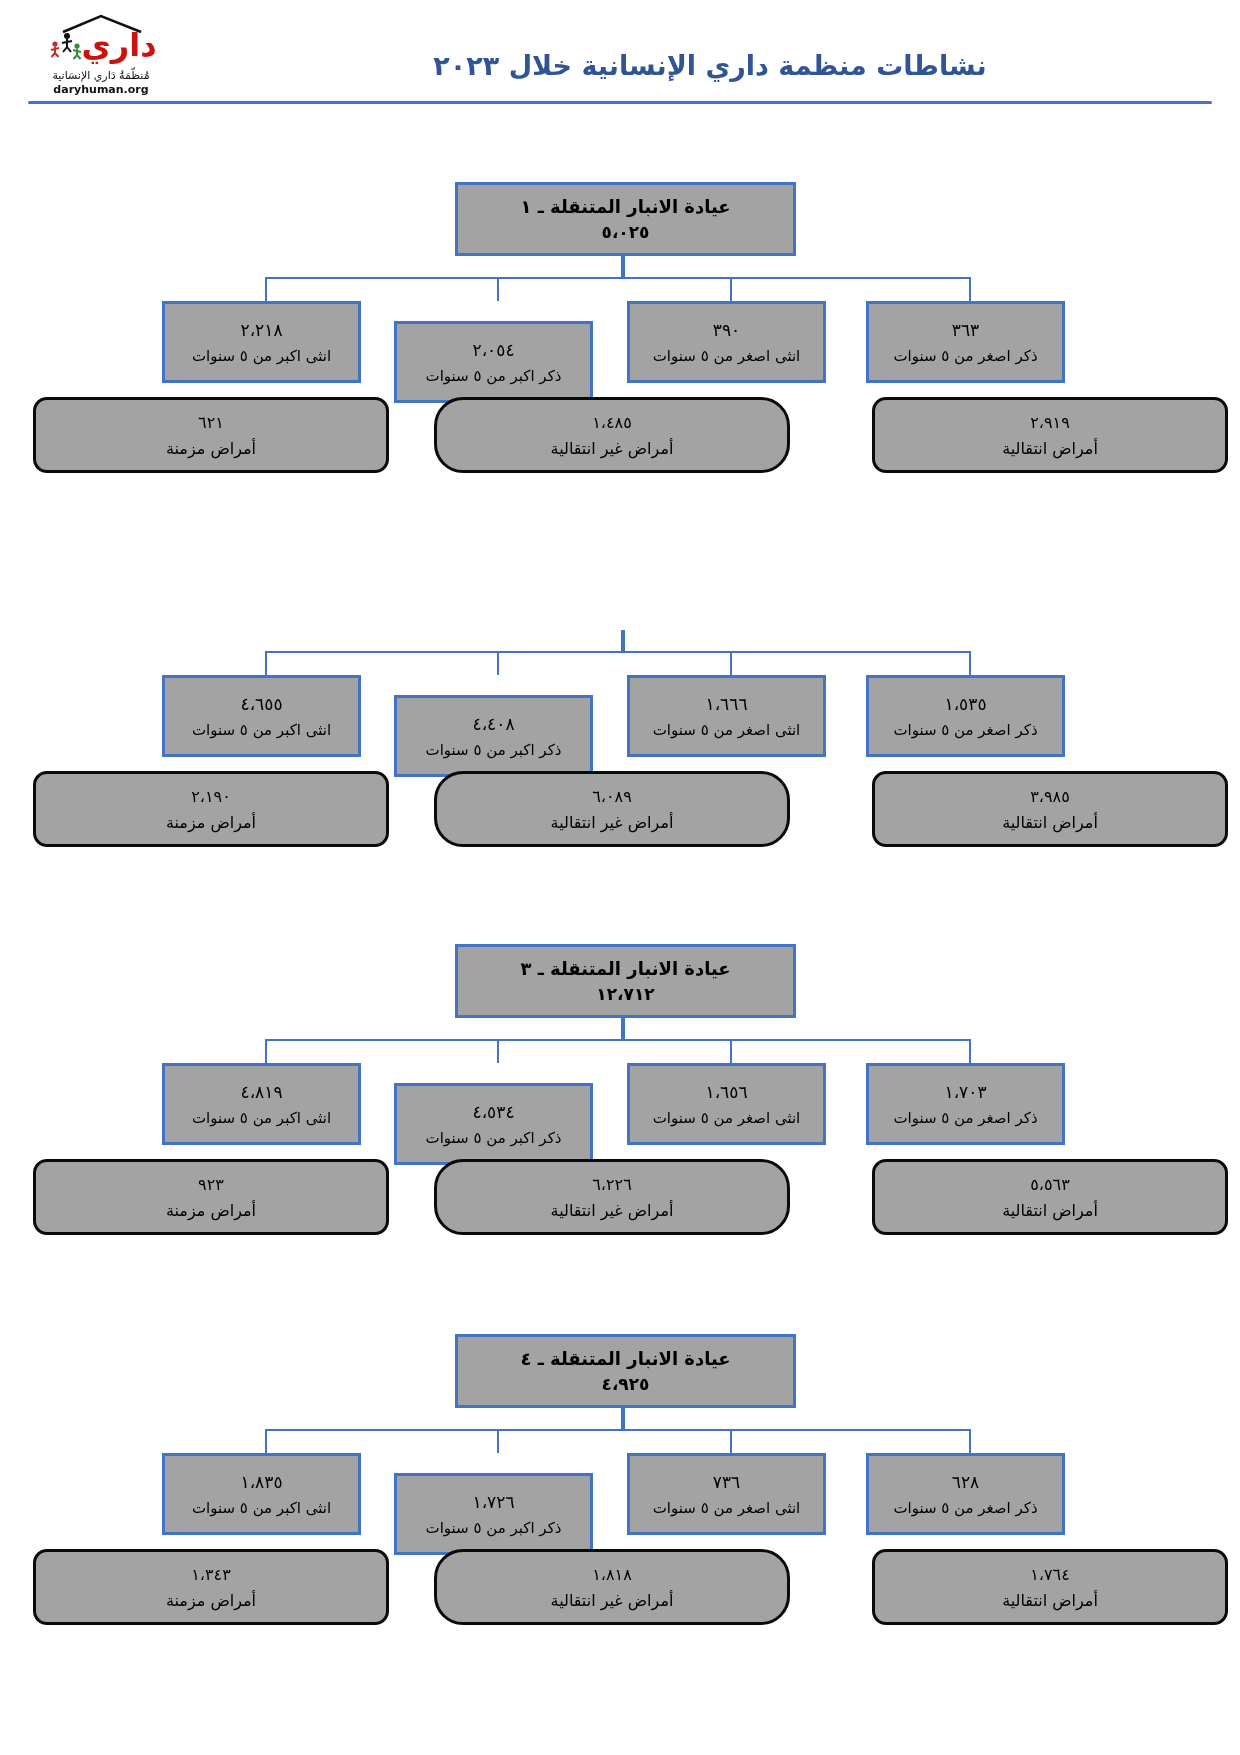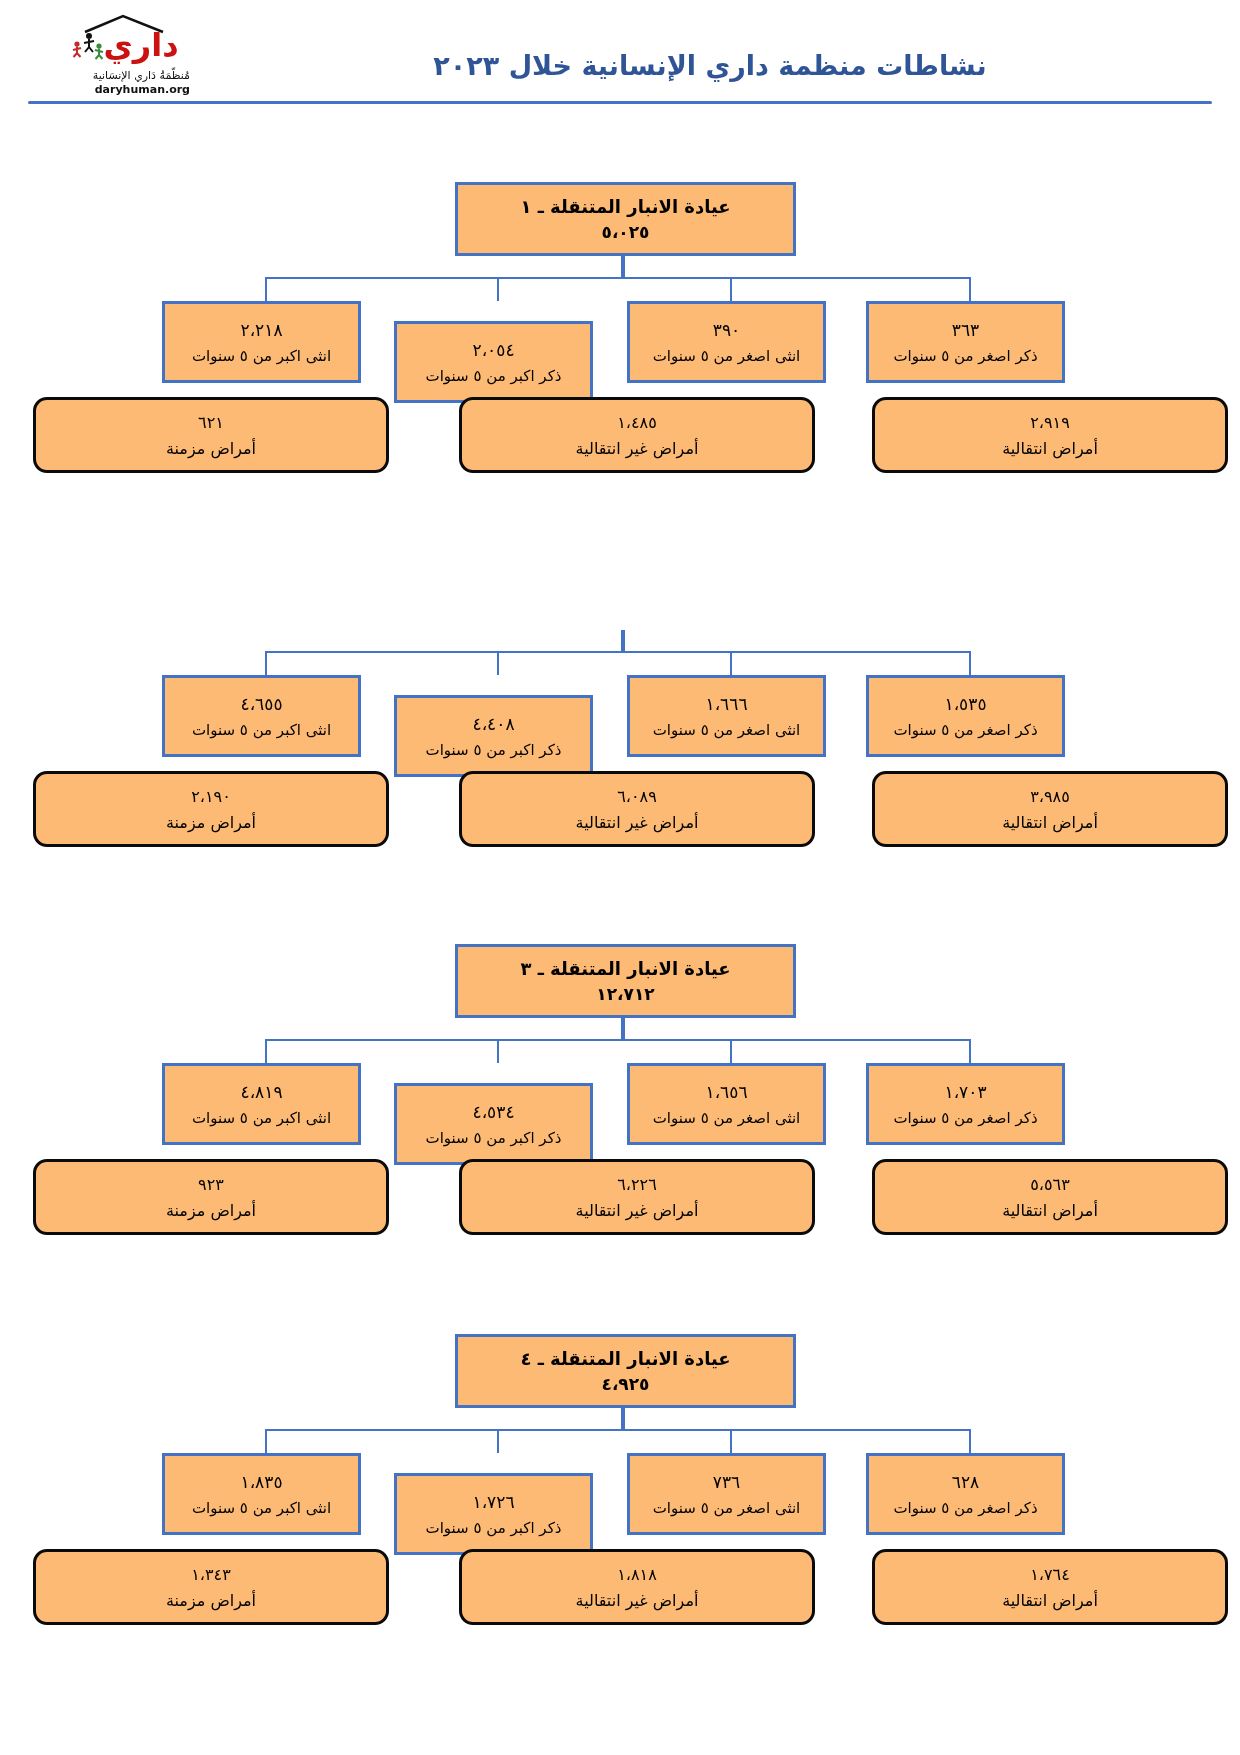--- a/index.html
+++ b/index.html
@@ -5,21 +5,21 @@
   * { margin:0; padding:0; box-sizing:border-box; }
   html,body { background:#ffffff; }
   body {
     position:relative; width:1240px; height:1755px;
     font-family:"DejaVu Sans", sans-serif; color:#000;
     overflow:hidden;
   }
 
   
   .logo {
-    position:absolute; top:12px; left:56px; width:134px; text-align:right;
+    position:absolute; top:12px; left:34px; width:134px; text-align:center;
   }
   .logo svg { display:block; margin:0 auto; }
   .logo-name { font-size:11px; color:#111; direction:rtl; line-height:1.15; }
   .logo-site { font-size:11px; font-weight:bold; color:#111; line-height:1.2; }
 
   .header-title {
     position:absolute; top:50px; left:330px; width:760px;
     text-align:center; direction:rtl;
     font-size:27px; font-weight:bold; color:#2F5597;
   }
@@ -29,21 +29,21 @@
   }
 
   
   .chart { position:absolute; left:0; width:1240px; height:300px; direction:rtl; }
   .chart-1 { top:182px; }
   .chart-2 { top:556px; }
   .chart-3 { top:944px; }
   .chart-4 { top:1334px; }
 
   .box {
-    position:absolute; background:#fdba74;
+    position:absolute; background:#a3a3a3;
     display:flex; flex-direction:column; align-items:center; justify-content:center;
     text-align:center; color:#000;
   }
 
   .root-box {
     left:455px; top:0; width:341px; height:74px;
     border:3px solid #4472C4; gap:5px;
   }
   .root-title { font-size:18px; font-weight:bold; }
   .root-total { font-size:17px; font-weight:bold; letter-spacing:1px; }
@@ -65,21 +65,21 @@
   .group-3 { left:394px;margin-top:20px; }
   .group-4 { left:162px; }
   .group-value { font-size:17px; letter-spacing:1px; }
   .group-label { font-size:15px; }
 
   .disease-box {
     top:215px; width:356px; height:76px;
     border:3px solid #0a0a0a; border-radius:14px; gap:7px;
   }
   .disease-1 { left:856px;margin-left:16px; }
-  .disease-2 { left:459px; }
+  .disease-2 { left:434px;border-radius:29px; }
   .disease-3 { left:33px; }
   .disease-value { font-size:16px; letter-spacing:1px; }
   .disease-label { font-size:16px; }
 </style>
 </head>
 <body>
 
 <div class="logo">
   <svg width="120" height="58" viewBox="0 0 120 58">
 

